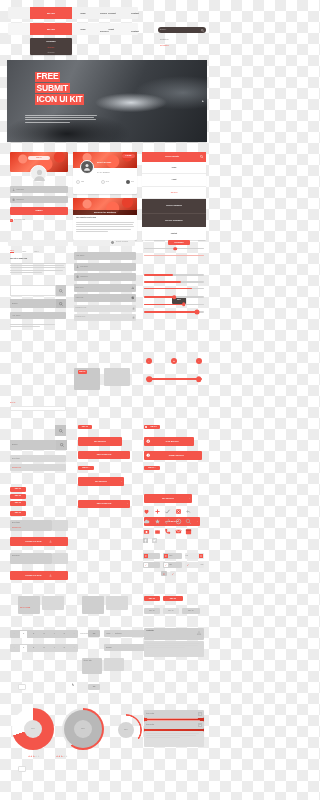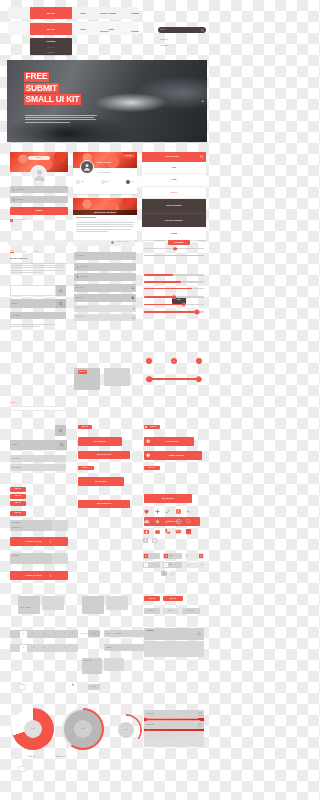--- a/index.html
+++ b/index.html
@@ -113,24 +113,24 @@
       </div>
     <div class="ctr" style="height:5px;">
         <span class="nano redtx">Item One</span>
       </div>
     <div class="ctr" style="height:5px;">
         <span class="nano" style="color:#b9b1af">Item Two</span>
       </div>
   </div>
 
   <div class="abs hero shadow" style="left:7px;top:60px;width:200px;height:82px;">
-    <div class="hero-txt abs" style="left:17px;top:12px;">
+    <div class="hero-txt abs" style="left:28px;top:12px;">
       <b>FREE</b>
       <b>SUBMIT</b>
-      <b>SMALL UI KIT</b>
+      <b>ICON UI KIT</b>
     </div>
     <div class="abs lines wlines" style="left:18px;top:55px;width:72px;z-index:3;">
       <span style="width:100%"></span>
         <span style="width:96%"></span>
         <span style="width:99%"></span>
         <span style="width:62%"></span>
     </div>
     <div class="abs ctr" style="right:2px;top:38px;width:4px;height:6px;color:#fff;font-size:3px;z-index:4;">▸</div>
   </div>
 

